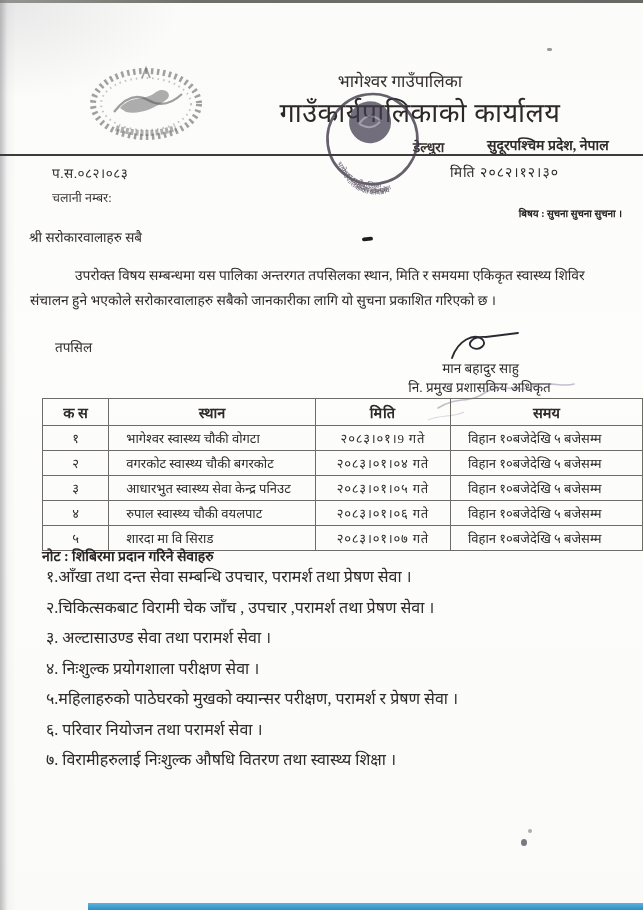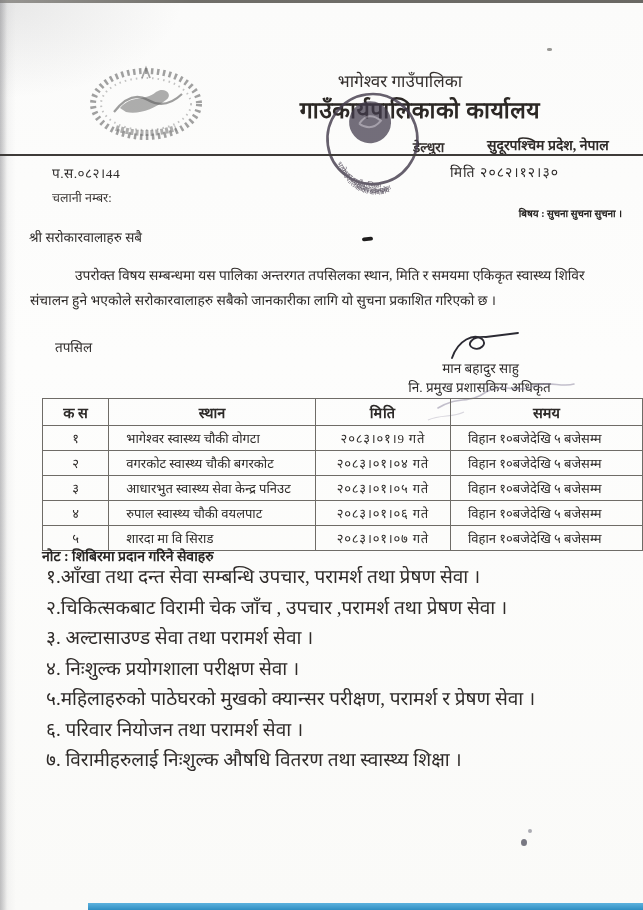--- a/index.html
+++ b/index.html
@@ -9,21 +9,21 @@
       radial-gradient(ellipse 260px 140px at 0% 0%, rgba(140,140,145,.18), rgba(0,0,0,0) 70%),
       linear-gradient(90deg, rgba(130,130,135,.22) 0px, rgba(130,130,135,.05) 9px, rgba(0,0,0,0) 16px),
       linear-gradient(180deg, #fbfbfa 0%, #fdfdfc 40%, #fafaf8 100%);
     font-family:"Liberation Serif","DejaVu Serif",serif;
     color:#2f2c2b;
   }
   .abs{position:absolute;}
   .top-edge{left:0;top:0;width:643px;height:3px;background:linear-gradient(90deg,#8a8884,#57554f 30%,#504e49);opacity:.85;}
   .left-edge{left:0;top:0;width:7px;height:910px;background:linear-gradient(90deg,rgba(110,110,115,.30),rgba(110,110,115,0));}
   .muni{left:240px;top:69px;width:320px;text-align:center;font-size:17px;color:#35302e;}
-  .office{left:245px;top:93px;width:350px;text-align:center;font-size:23px;font-weight:700;color:#2c2825;letter-spacing:.5px;}
+  .office{left:245px;top:93px;width:350px;text-align:center;font-size:27px;font-weight:400;color:#2c2825;letter-spacing:.5px;}
   .addr-frag{left:413px;top:138px;font-size:13.5px;font-weight:600;color:#35302e;}
   .province{left:487px;top:135px;width:150px;font-size:14px;font-weight:600;color:#2e2a28;}
   .rule{left:0;top:154px;width:643px;height:2px;background:#3e3b38;}
   .refno{left:52px;top:164px;font-size:13.5px;letter-spacing:.5px;}
   .dateline{left:450px;top:162px;font-size:14px;letter-spacing:1px;}
   .dispatch{left:52px;top:189px;font-size:12.5px;color:#3a3634;}
   .subject{left:10px;top:206px;width:612px;text-align:right;font-size:10px;font-weight:700;color:#262321;}
   .addressee{left:29px;top:228px;font-size:13.5px;}
   .dash{left:362px;top:237px;width:11px;height:4px;background:#1f1e1e;border-radius:2px;transform:rotate(-6deg);}
   .bodypar{left:30px;top:264px;width:590px;font-size:13.8px;line-height:24.5px;text-indent:45px;color:#2e2a28;}
@@ -36,21 +36,21 @@
   }
   table.sched th, table.sched td{border:1.4px solid #6f6c67; padding:0 17px; overflow:hidden; white-space:nowrap;}
   table.sched th{height:26px; font-size:14.5px; font-weight:700; text-align:center;}
   table.sched td{height:24px;}
   .c-sn{width:54px; text-align:center;}
   .c-place{width:195px; text-align:left; padding-left:9px;}
   .c-date{width:127px; text-align:center; letter-spacing:.8px;}
   .c-time{width:236px; text-align:left; padding-left:7px;}
   .noteh{left:42px;top:546px;font-size:14px;font-weight:700;color:#292624;}
   .services{left:46px;top:562px;width:575px;display:flex;flex-direction:column;}
-  .svc{height:30.5px;line-height:30.5px;font-size:19px;white-space:nowrap;color:#2e2a28;}
+  .svc{height:30.5px;line-height:30.5px;font-size:16px;white-space:nowrap;color:#2e2a28;}
   .dot1{left:521px;top:839px;width:6px;height:7px;border-radius:50%;background:#585864;opacity:.8;}
   .dot2{left:528px;top:829px;width:4px;height:4px;border-radius:50%;background:#8a8a94;opacity:.7;}
   .dot3{left:547px;top:48px;width:5px;height:3px;border-radius:40%;background:#6e6c68;opacity:.7;}
   .blue-strip{left:88px;top:903px;width:555px;height:7px;background:linear-gradient(180deg,#5cb2de,#2f8ec2);}
   svg{display:block;}
 </style>
 </head>
 <body>
 
 <div class="page">
@@ -91,21 +91,21 @@
     <text font-size="6.5" fill="#463e4e" font-family="Liberation Serif, serif">
       <textPath href="#arc3" startOffset="10%">बगरकोट, डडेल्धुरा</textPath>
     </text>
     <text font-size="6.2" fill="#463e4e" font-family="Liberation Serif, serif">
       <textPath href="#arc4" startOffset="8%">सुदुरपश्चिम प्रदेश</textPath>
     </text>
   </svg>
 
   <div class="abs rule"></div>
 
-  <div class="abs refno">प.स.०८२।44</div>
+  <div class="abs refno">प.स.०८२।०८३</div>
   <div class="abs dateline">मिति २०८२।१२।३०</div>
   <div class="abs dispatch">चलानी नम्बर:</div>
 
   <div class="abs subject">बिषय : सुचना सुचना सुचना ।</div>
   <div class="abs addressee">श्री सरोकारवालाहरु सबै</div>
   <div class="abs dash"></div>
 
   <div class="abs bodypar">उपरोक्त विषय सम्बन्धमा यस पालिका अन्तरगत तपसिलका स्थान, मिति र समयमा एकिकृत स्वास्थ्य शिविर संचालन हुने भएकोले सरोकारवालाहरु सबैको जानकारीका लागि यो सुचना प्रकाशित गरिएको छ ।</div>
   <div class="abs tapasil">तपसिल</div>
 

